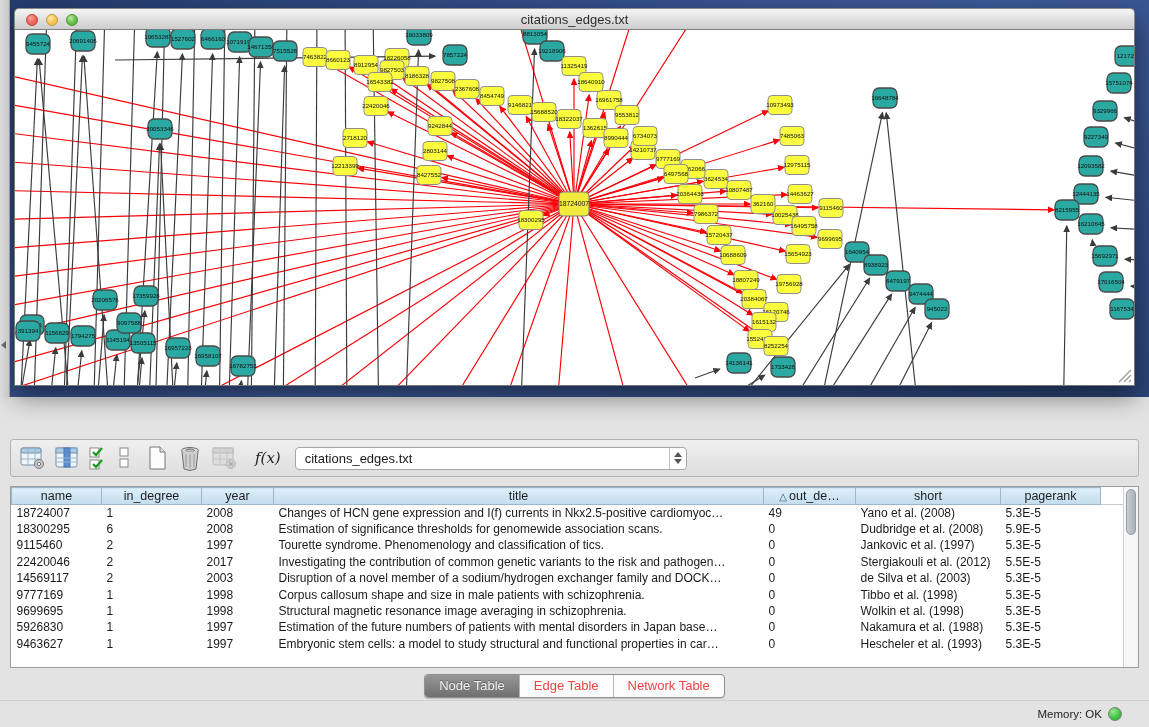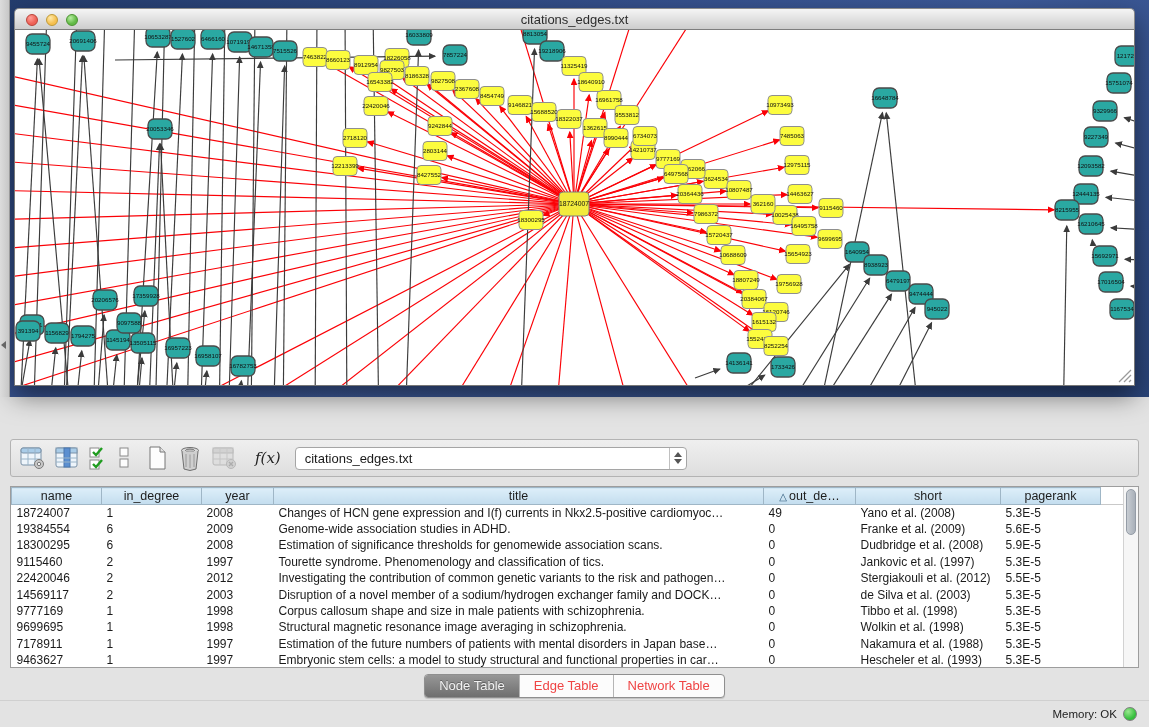--- a/index.html
+++ b/index.html
@@ -71,21 +71,21 @@
     background:linear-gradient(90deg,#c8cdd3,#a9b0b9); border:1px solid #949ca6; }
 
   .tabs-row { position:absolute; left:0; top:277px; width:1149px; display:flex; justify-content:center;align-items:center; }
   .seg { display:inline-flex; border:1px solid #8f8f8f; border-radius:4px; overflow:hidden;
     background:#fcfcfc; box-shadow:0 1px 1px rgba(0,0,0,.15); }
   .seg .tab { font-size:13px; padding:3px 14px 4px; color:#ef4444; border-right:1px solid #b5b5b5; }
   .seg .tab:last-child { border-right:none; }
   .seg .tab.sel { background:linear-gradient(#979797,#6f6f6f); color:#f1f1f1; text-shadow:0 -1px 0 rgba(0,0,0,.3); }
 
   .status-row { position:absolute; left:0; top:303px; width:1149px; height:27px; border-top:1px solid #d0d0d0; }
-  .memory { position:absolute; right:12px; top:6px; display:flex; align-items:center; gap:6px;
+  .memory { position:absolute; right:27px; top:6px; display:flex; align-items:center; gap:6px;
     font-size:11.5px; color:#222; }
   .mem-dot { width:14px; height:14px; border-radius:50%; border:1px solid #7e7e7e;
     background:radial-gradient(circle at 35% 30%, #9ae88f,#35bf3c 65%); }
 </style>
 </head>
 <body>
 
 <div class="desktop">
   <div class="net-window">
     <div class="titlebar">
@@ -747,30 +747,20 @@
             <td>18724007</td>
             <td>1</td>
             <td>2008</td>
             <td>Changes of HCN gene expression and I(f) currents in Nkx2.5-positive cardiomyoc…</td>
             <td>49</td>
             <td>Yano et al. (2008)</td>
             <td>5.3E-5</td>
             <td></td>
           </tr>
           <tr>
-            <td>19384554</td>
-            <td>6</td>
-            <td>2009</td>
-            <td>Genome-wide association studies in ADHD.</td>
-            <td>0</td>
-            <td>Franke et al. (2009)</td>
-            <td>5.6E-5</td>
-            <td></td>
-          </tr>
-          <tr>
             <td>18300295</td>
             <td>6</td>
             <td>2008</td>
             <td>Estimation of significance thresholds for genomewide association scans.</td>
             <td>0</td>
             <td>Dudbridge et al. (2008)</td>
             <td>5.9E-5</td>
             <td></td>
           </tr>
           <tr>
@@ -779,21 +769,21 @@
             <td>1997</td>
             <td>Tourette syndrome. Phenomenology and classification of tics.</td>
             <td>0</td>
             <td>Jankovic et al. (1997)</td>
             <td>5.3E-5</td>
             <td></td>
           </tr>
           <tr>
             <td>22420046</td>
             <td>2</td>
-            <td>2012</td>
+            <td>2017</td>
             <td>Investigating the contribution of common genetic variants to the risk and pathogen…</td>
             <td>0</td>
             <td>Stergiakouli et al. (2012)</td>
             <td>5.5E-5</td>
             <td></td>
           </tr>
           <tr>
             <td>14569117</td>
             <td>2</td>
             <td>2003</td>
@@ -817,21 +807,21 @@
             <td>9699695</td>
             <td>1</td>
             <td>1998</td>
             <td>Structural magnetic resonance image averaging in schizophrenia.</td>
             <td>0</td>
             <td>Wolkin et al. (1998)</td>
             <td>5.3E-5</td>
             <td></td>
           </tr>
           <tr>
-            <td>7178911</td>
+            <td>5926830</td>
             <td>1</td>
             <td>1997</td>
             <td>Estimation of the future numbers of patients with mental disorders in Japan base…</td>
             <td>0</td>
             <td>Nakamura et al. (1988)</td>
             <td>5.3E-5</td>
             <td></td>
           </tr>
           <tr>
             <td>9463627</td>

